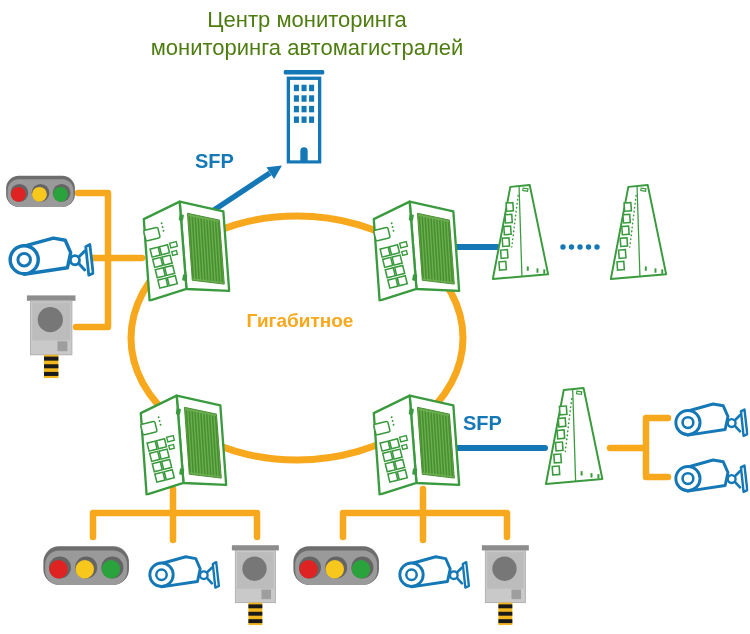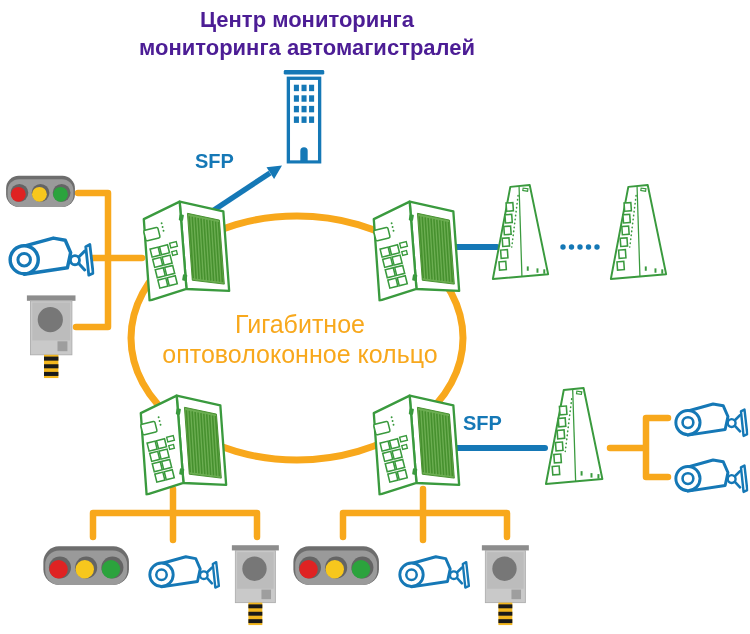--- a/index.html
+++ b/index.html
@@ -3,25 +3,25 @@
 <meta charset="utf-8">
 <style>
   html,body{margin:0;padding:0;background:#fff;}
   .canvas{
     position:relative;width:750px;height:634px;overflow:hidden;
     font-family:"Liberation Sans",sans-serif;background:#fff;
   }
   .abs{position:absolute;}
   .title{
     left:107px;top:6px;width:400px;text-align:center;
-    color:#4c1d95;font-size:22px;font-weight:bold;line-height:1.28;
+    color:#4d7c0f;font-size:22px;font-weight:normal;line-height:1.28;
   }
   .ringlabel{
     left:140px;top:310px;width:320px;text-align:center;
-    color:#f8a81c;font-size:25px;font-weight:400;line-height:1.18;
+    color:#f8a81c;font-size:19px;font-weight:700;line-height:1.18;
   }
   .sfp{
     color:#1578b6;font-size:20px;font-weight:bold;
   }
   .sfp-top{left:195px;top:150px;}
   .sfp-right{left:463px;top:412px;}
   svg{display:block;}
 </style>
 </head>
 <body>
@@ -182,19 +182,18 @@
     <use href="#sym-cam" width="80" height="50" transform="translate(674,453) scale(0.93)"></use>
   </svg>
 
   <div class="abs title">
     <div>Центр мониторинга</div>
     <div>мониторинга автомагистралей</div>
   </div>
 
   <div class="abs ringlabel">
     <div>Гигабитное</div>
-    <div>оптоволоконное кольцо</div>
   </div>
 
   <div class="abs sfp sfp-top">SFP</div>
   <div class="abs sfp sfp-right">SFP</div>
 
 </div>
 
 </body></html>

